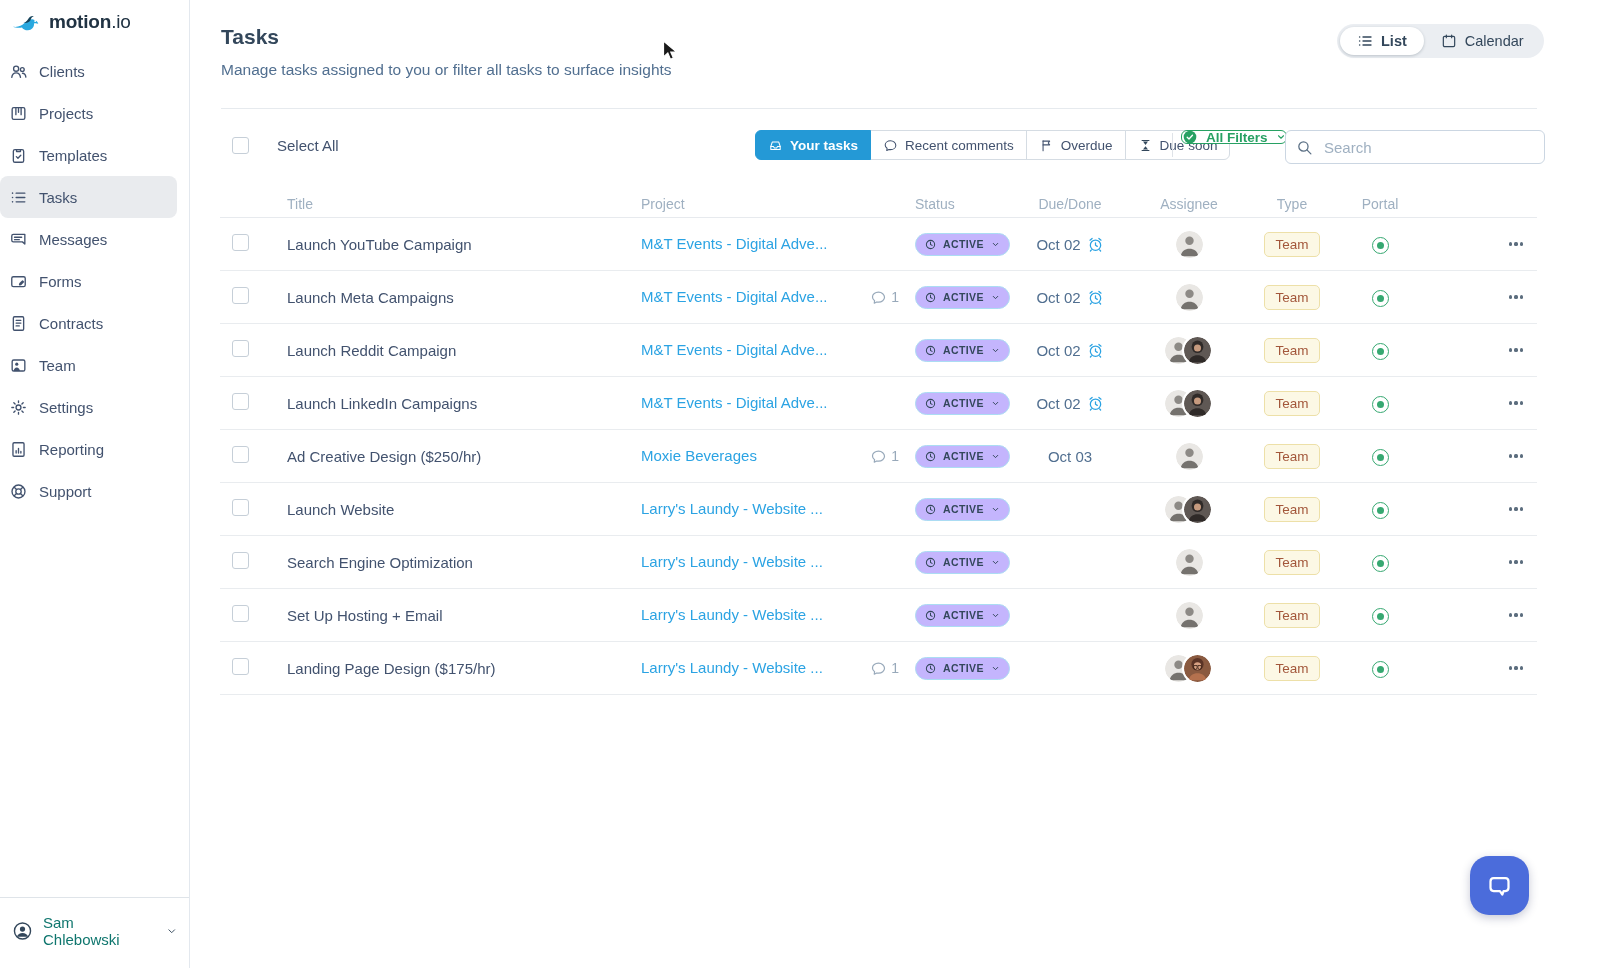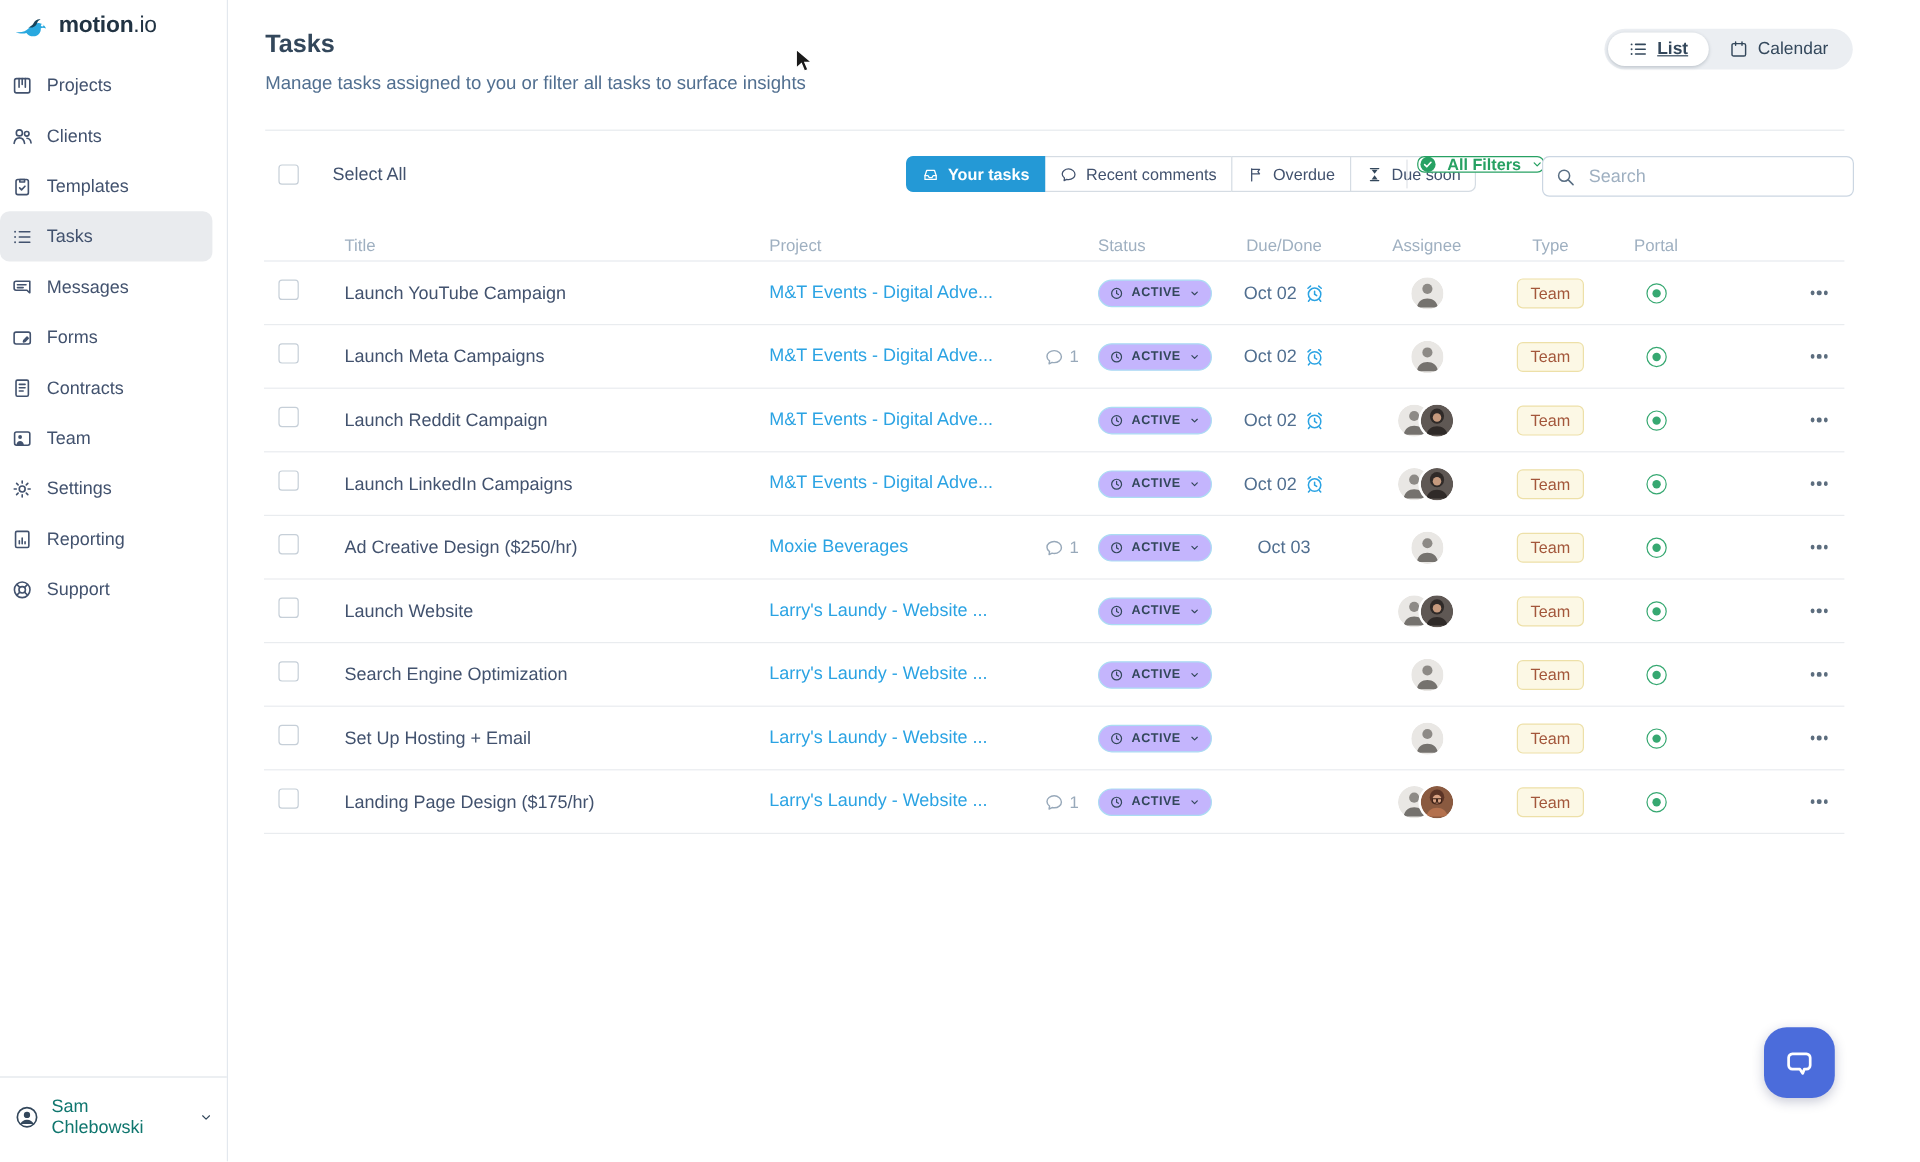--- a/index.html
+++ b/index.html
@@ -37,21 +37,21 @@
   .page-title { position:absolute; left:221px; top:25px; font-size:21px; font-weight:700; color:#33475b; }
   .page-subtitle { position:absolute; left:221px; top:61px; font-size:15.5px; color:#516f90; }
   .head-divider { position:absolute; left:221px; top:108px; width:1316px; height:1px; background:#e6eaee; }
 
   .view-toggle {
     position:absolute; left:1337px; top:24px; height:34px; background:#ebeef2;
     border-radius:17px; display:flex; align-items:center; padding:3px;
   }
   .vt-btn { display:flex; align-items:center; gap:8px; height:28px; padding:0 17px;
     font-size:14.5px; color:#33475b; border-radius:14px; cursor:pointer; }
-  .vt-btn.active { background:#fff; box-shadow:0 1px 3px rgba(45,62,80,.25); font-weight:700;text-decoration:underline; }
+  .vt-btn.active { background:#fff; box-shadow:0 1px 3px rgba(45,62,80,.25); font-weight:700; }
 
   
   .select-all { position:absolute; left:232px; top:137px; display:flex; align-items:center; gap:28px; }
   .checkbox { width:17px; height:17px; border:1px solid #c6cfd8; border-radius:3px; background:#fff; display:inline-block; }
   .select-all-label { font-size:15px; color:#42526e; }
 
   .filter-tabs { position:absolute; left:755px; top:130px; display:flex; height:30px;text-align:center; }
   .ftab {
     display:flex; align-items:center; gap:7px; padding:0 12px; background:#fff;
     border:1px solid #d5dce3; margin-left:-1px; font-size:13.5px; color:#42526e; cursor:pointer; white-space:nowrap;
@@ -135,33 +135,33 @@
         <path fill="#17435a" d="M11.5 13.9c2.1-.5 3.7-2.1 4.7-4 1.2-2.3 3.4-3.3 5.7-2.8-1.9.9-2.7 2.1-3.1 3.4-.9 2.5-3.6 3.9-7.3 3.4z"></path>
         <circle cx="23.2" cy="12.1" r="1" fill="#fff"></circle>
       </svg>
     </span>
     <span class="logo-word"><b>motion</b><span>.io</span></span>
   </div>
 
   <div class="nav">
     <div class="nav-item">
       <svg class="nav-ic" viewBox="0 0 24 24" fill="none" stroke="#42526e" stroke-width="1.7" stroke-linecap="round" stroke-linejoin="round">
-          <rect x="4" y="4.5" width="16" height="15" rx="2"></rect>
-          <path d="M8.7 4.5v9M12 4.5v6M15.3 4.5v9"></path>
-        </svg>
-      <span>Projects</span>
-    </div>
-    <div class="nav-item">
-      <svg class="nav-ic" viewBox="0 0 24 24" fill="none" stroke="#42526e" stroke-width="1.7" stroke-linecap="round" stroke-linejoin="round">
           <circle cx="9" cy="8.5" r="3.2"></circle>
           <path d="M3.5 19.5c.5-3.6 2.6-5.7 5.5-5.7s5 2.1 5.5 5.7"></path>
           <circle cx="16.8" cy="9.5" r="2.4"></circle>
           <path d="M17 14.2c2.4.1 3.9 1.8 4.3 4.8"></path>
         </svg>
       <span>Clients</span>
+    </div>
+    <div class="nav-item">
+      <svg class="nav-ic" viewBox="0 0 24 24" fill="none" stroke="#42526e" stroke-width="1.7" stroke-linecap="round" stroke-linejoin="round">
+          <rect x="4" y="4.5" width="16" height="15" rx="2"></rect>
+          <path d="M8.7 4.5v9M12 4.5v6M15.3 4.5v9"></path>
+        </svg>
+      <span>Projects</span>
     </div>
     <div class="nav-item">
       <svg class="nav-ic" viewBox="0 0 24 24" fill="none" stroke="#42526e" stroke-width="1.7" stroke-linecap="round" stroke-linejoin="round">
           <rect x="5.5" y="4.5" width="13" height="16" rx="2"></rect>
           <path d="M9.5 4.5h5v2.6h-5z"></path>
           <path d="M9.3 13.4l2 2 3.6-3.8"></path>
         </svg>
       <span>Templates</span>
     </div>
     <div class="nav-item active">

